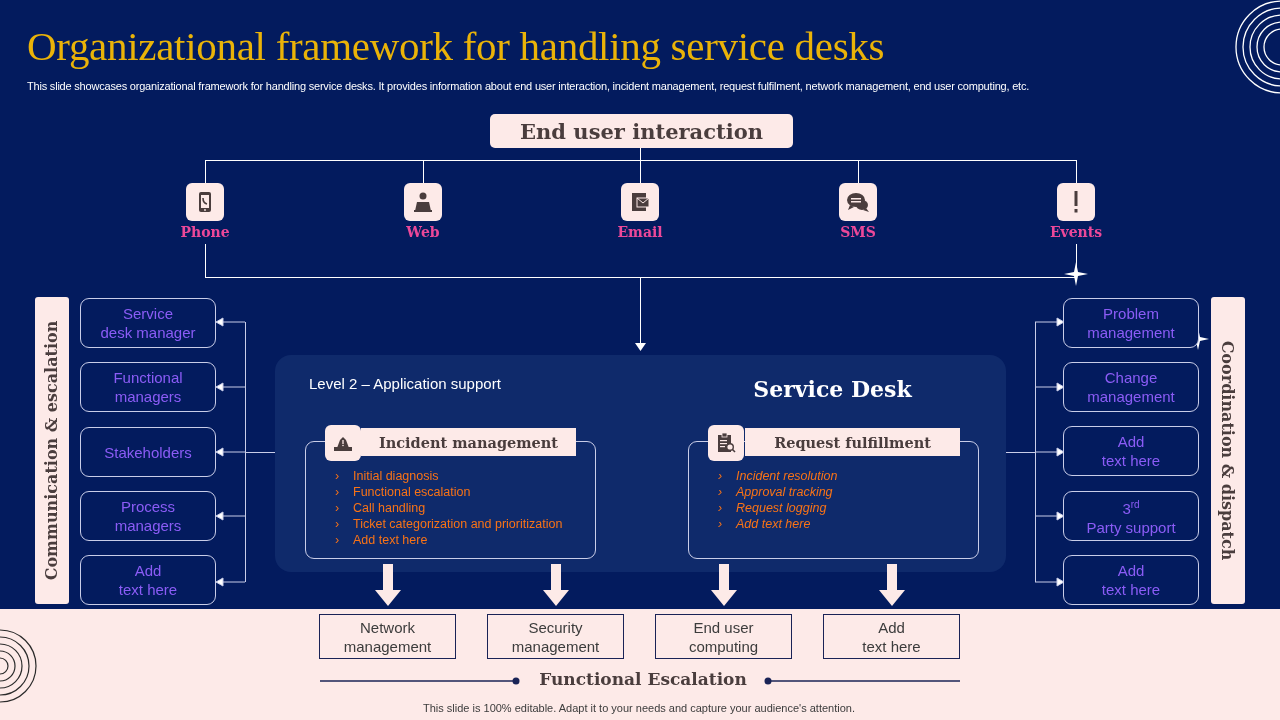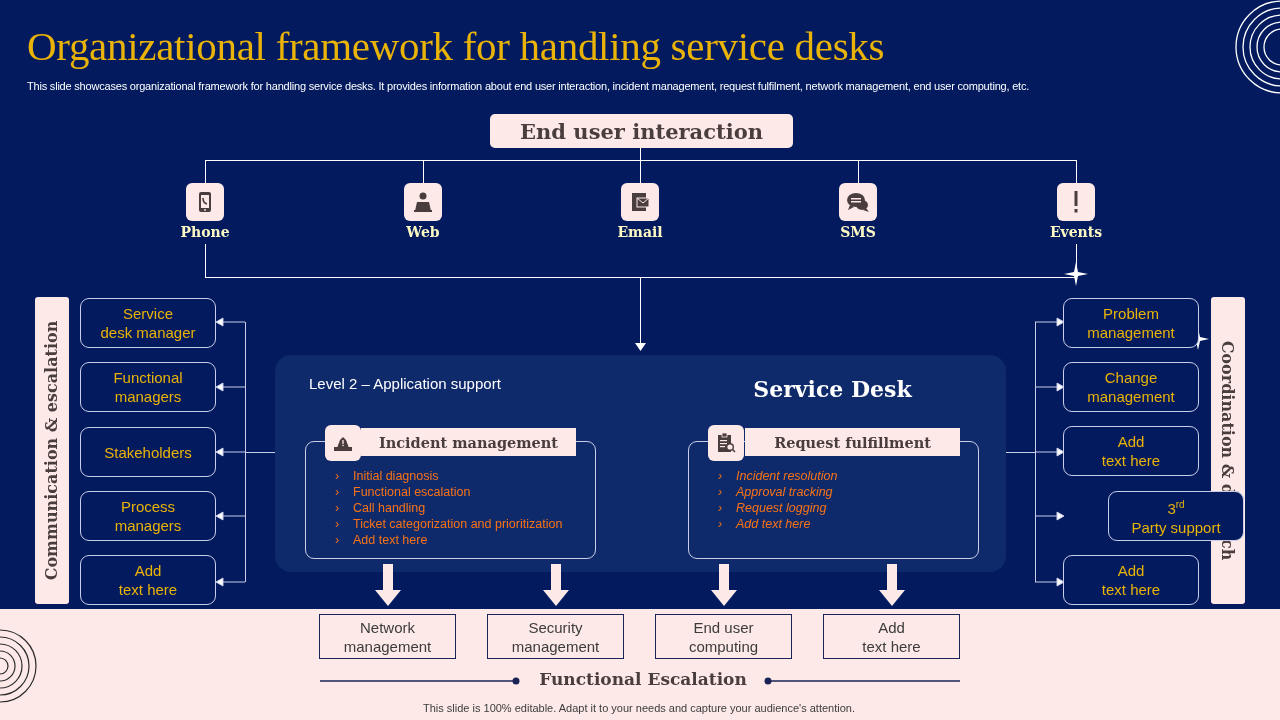--- a/index.html
+++ b/index.html
@@ -38,40 +38,40 @@
 
     .line { position: absolute; background: #ffffff; }
 
     .channel { position: absolute; width: 100px; text-align: center; }
     .channel .icon-box {
       width: 38px; height: 38px; margin: 0 auto; background: #fdeae8;
       border-radius: 6px; display: flex; align-items: center; justify-content: center;
     }
     .channel .label {
       margin-top: 3px; font-family: "DejaVu Serif", serif; font-weight: bold;
-      font-size: 14px; color: #fef9c3;
+      font-size: 14px; color: #ec4899;
     }
 
     .side-bar {
       position: absolute; width: 34px; height: 307px; top: 297px;
       background: #fdeae8; border-radius: 3px;
       display: flex; align-items: center; justify-content: center;
     }
     .side-bar span {
       font-family: "DejaVu Serif", serif; font-weight: bold; font-size: 16px;
       color: #4a3d3d; white-space: nowrap;
     }
     #left-bar span { transform: rotate(-90deg); }
     #right-bar span { transform: rotate(90deg); }
 
     .side-box {
       position: absolute; width: 136px; height: 50px;
       border: 1px solid #c9cde8; border-radius: 9px;
       display: flex; align-items: center; justify-content: center; text-align: center;
-      font-size: 15px; line-height: 19px; color: #eab308; white-space: pre-line;
+      font-size: 15px; line-height: 19px; color: #8b5cf6; white-space: pre-line;
       background: #031b5e;
     }
     .side-box sup { font-size: 10px; }
 
     #sd-panel {
       left: 275px; top: 355px; width: 731px; height: 217px;
       background: #0f2a6b; border-radius: 16px;
     }
     #levels {
       left: 309px; top: 374px; font-size: 15px; line-height: 19px; color: #ffffff;
@@ -255,21 +255,21 @@
 
 <div id="right-bar" class="side-bar" style="left:1211px;">
   <span>Coordination &amp; dispatch</span>
 </div>
 <div class="side-box" style="left:1063px;top:298px;">Problem
 management</div>
 <div class="side-box" style="left:1063px;top:362px;">Change
 management</div>
 <div class="side-box" style="left:1063px;top:426px;">Add
 text here</div>
-<div class="side-box" style="left:1063px;top:491px;margin-left:45px;">
+<div class="side-box" style="left:1063px;top:491px;">
   <div><span id="tp-num">3</span><sup id="tp-sup">rd</sup><br><span id="tp-text">Party support</span></div>
 </div>
 <div class="side-box" style="left:1063px;top:555px;">Add
 text here</div>
 
 <div class="line" style="left:1035px;top:322px;width:1px;height:260px;background:#c9cde8;"></div>
 <div class="line" style="left:1006px;top:452px;width:29px;height:1px;background:#c9cde8;"></div>
 <svg class="abs" style="left:1035px;top:316px;" width="30" height="272">
   <g stroke="#c9cde8" stroke-width="1" fill="#ffffff">
     <line x1="0" y1="6" x2="23" y2="6"></line>

